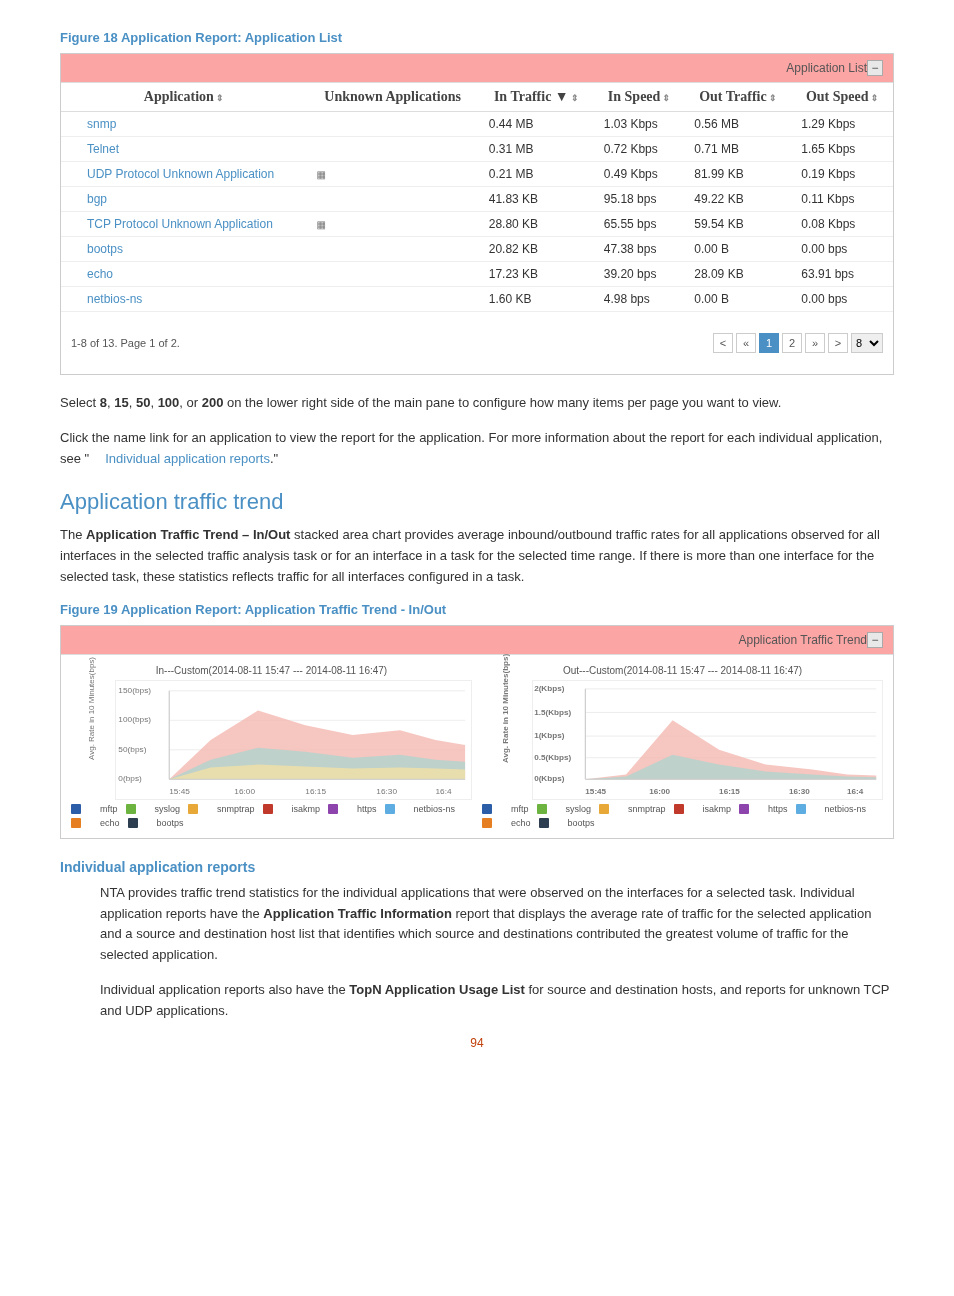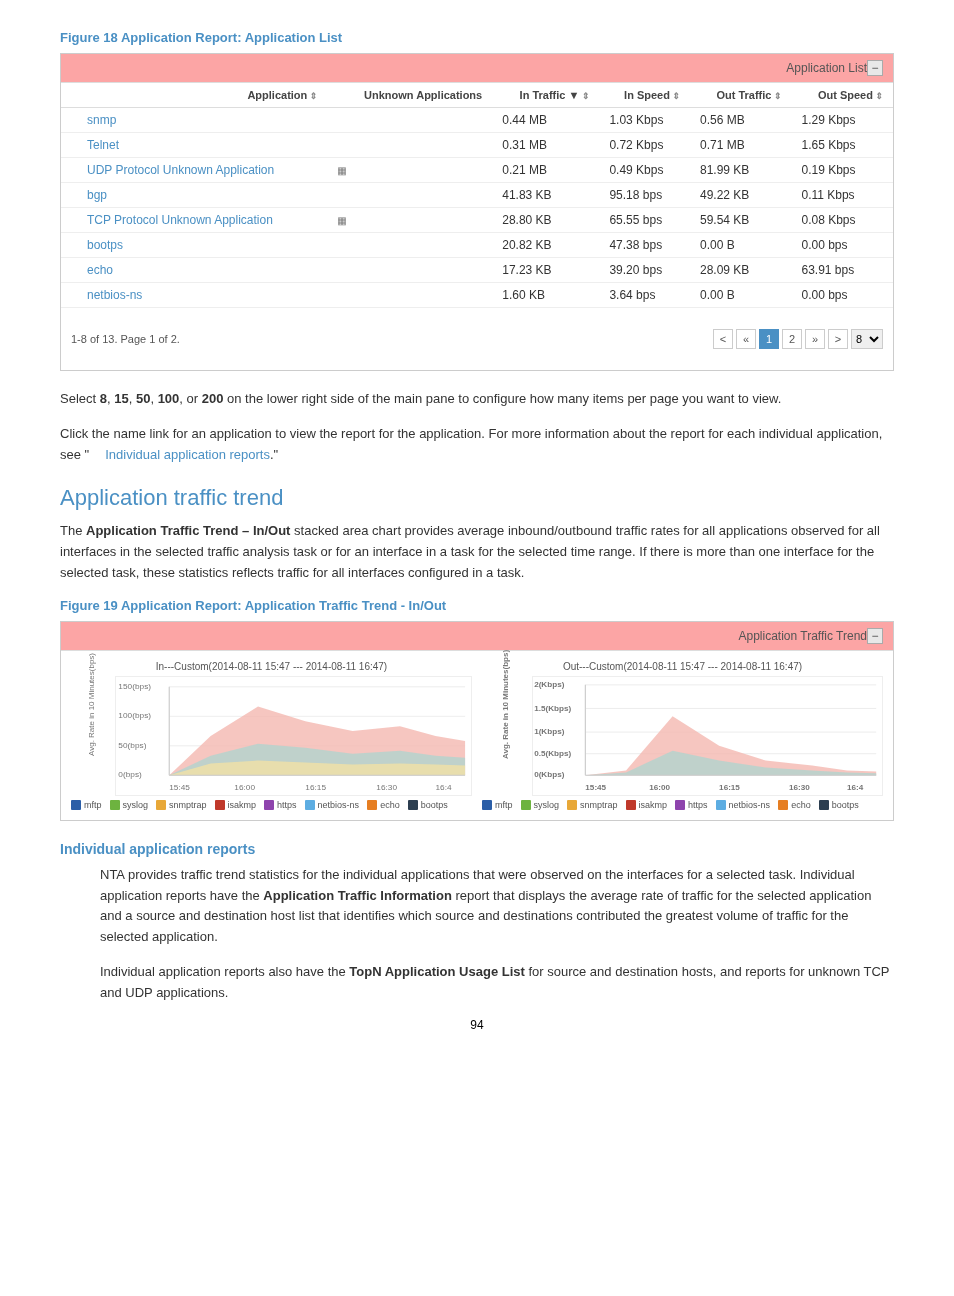--- a/index.html
+++ b/index.html
@@ -45,26 +45,27 @@
       cursor: pointer;
       color: #555;
     }
     table {
       width: 100%;
       border-collapse: collapse;
       font-size: 12px;
     }
     th {
       padding: 6px 10px;
-      text-align: right;
+      text-align: center;
       border-bottom: 1px solid #ddd;
       font-weight: bold;
-      font-size: 11px;
+      font-size: 14px;
       color: #444;
       white-space: nowrap;
+      font-family: Liberation Serif, serif;
     }
     td {
       padding: 5px 10px;
       border-bottom: 1px solid #eee;
       font-size: 12px;
       color: #333;
     }
     tr:last-child td { border-bottom: none; }
     .app-link { color: #4a90c4; text-decoration: none; margin-left: 16px; }
     .table-footer {
@@ -150,37 +151,37 @@
     }
     .chart-legend {
       display: flex;
       flex-wrap: wrap;
       gap: 4px 8px;
       margin-top: 4px;
     }
     .legend-item {
       display: flex;
       align-items: center;
-      gap: 3px;
+      gap: 19px;
       font-size: 9px;
       color: #555;
     }
     .legend-dot {
       width: 10px;
       height: 10px;
       border-radius: 1px;
       display: inline-block;
     }
     .indented {
       padding-left: 40px;
     }
     .page-number {
       text-align: center;
       font-size: 12px;
-      color: #000000;
+      color: #c2410c;
       margin-top: 4px;
     }
     .unknown-icon {
       font-size: 10px;
       color: #777;
     }
     th.sortable::after {
       content: ' ⇕';
       font-size: 9px;
       color: #888;
@@ -261,21 +262,21 @@
       <td></td>
       <td>17.23 KB</td>
       <td>39.20 bps</td>
       <td>28.09 KB</td>
       <td>63.91 bps</td>
     </tr>
         <tr>
       <td><a href="#" class="app-link">netbios-ns</a></td>
       <td></td>
       <td>1.60 KB</td>
-      <td>3.64 bps</td>
+      <td>4.98 bps</td>
       <td>0.00 B</td>
       <td>0.00 bps</td>
     </tr>
       </tbody>
   </table>
   <div class="table-footer">
     <span>1-8 of 13. Page 1 of 2.</span>
     <div class="pagination">
       <span>&lt;</span>
       <span>«</span>

